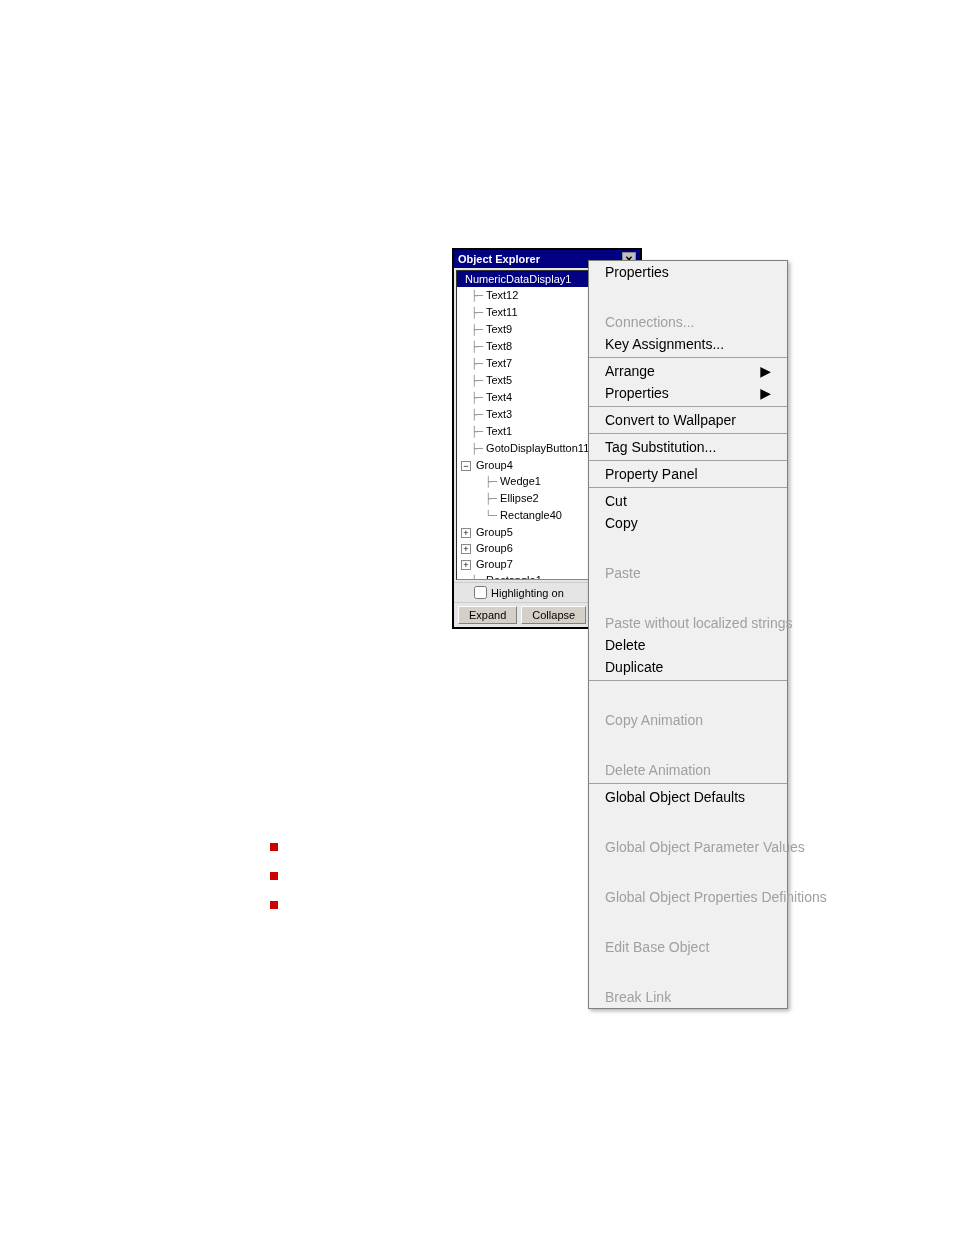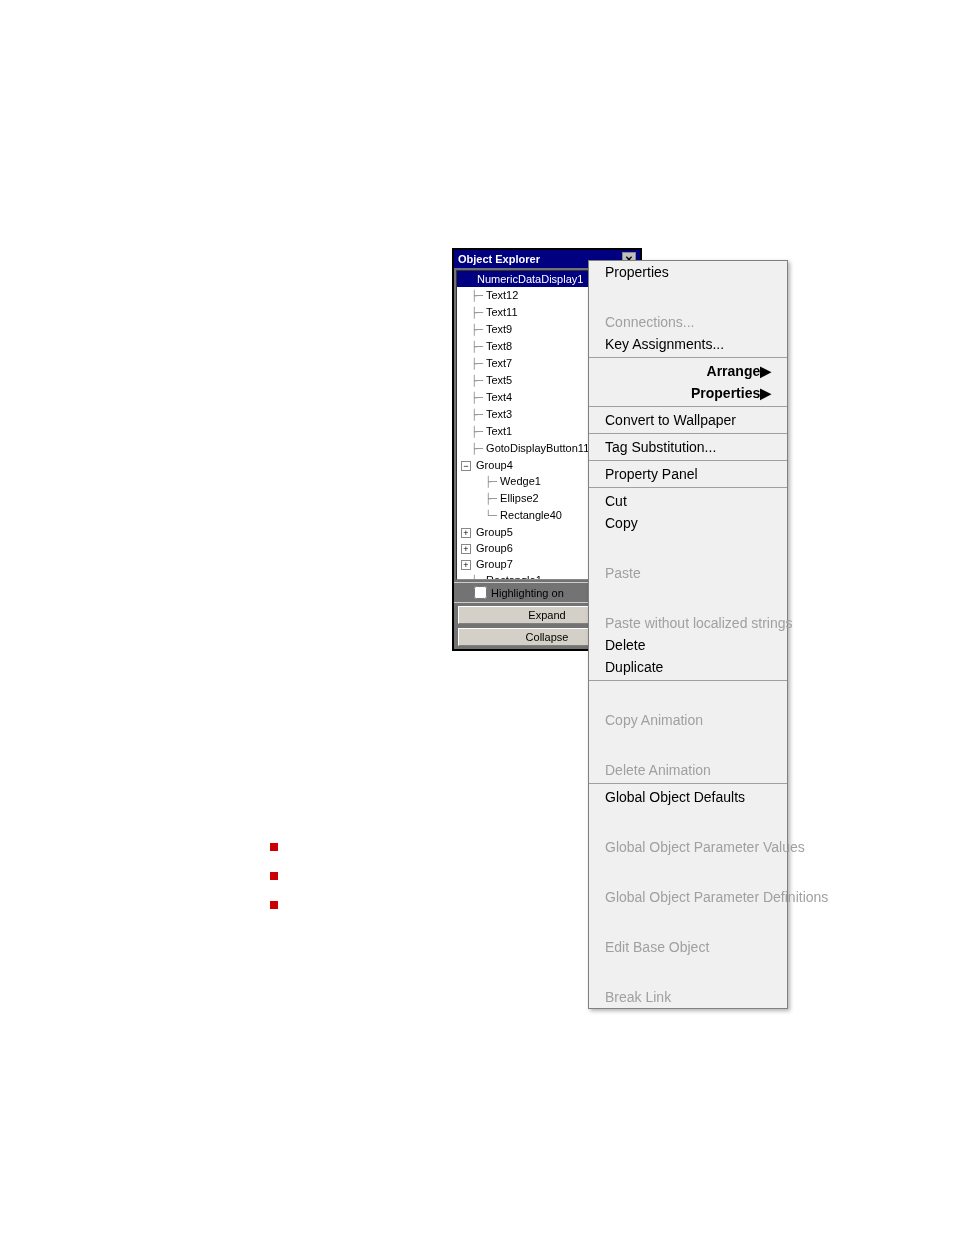--- a/index.html
+++ b/index.html
@@ -12,21 +12,21 @@
       position: relative;
       overflow: hidden;
     }
 
     
     .object-explorer {
       position: absolute;
       top: 248px;
       left: 452px;
       width: 190px;
-      background: #737373;
+      background: #e5e5e5;
       border: 2px solid #000;
       z-index: 10;
     }
 
     .object-explorer-titlebar {
       background: #000080;
       color: white;
       font-weight: bold;
       font-size: 11px;
       padding: 2px 4px;
@@ -95,21 +95,20 @@
 
     .highlighting-row input[type=checkbox] {
       margin-right: 4px;
     }
 
     .button-row {
       display: flex;
       gap: 4px;
       padding: 3px 4px;
       border-top: 1px solid #ccc;
-      flex-direction: column;
     }
 
     .panel-button {
       background: #d4d0c8;
       border-top: 1px solid #fff;
       border-left: 1px solid #fff;
       border-right: 1px solid #808080;
       border-bottom: 1px solid #808080;
       padding: 2px 10px;
       font-size: 11px;
@@ -138,23 +137,22 @@
     }
 
     .menu-item.disabled {
       color: #a0a0a0;
       cursor: default;
       margin-top: 28px;
     }
 
     .menu-item.has-arrow {
       display: flex;
-      justify-content: flex-end;
+      justify-content: space-between;
       align-items: center;
-      font-weight: bold;
     }
 
     .menu-separator {
       height: 1px;
       background: #a0a0a0;
       margin: 2px 0;
     }
 
     
     .bullet-section {
@@ -183,21 +181,21 @@
 
 <div class="object-explorer">
   <div class="object-explorer-titlebar">
     <span>Object Explorer</span>
     <div class="close-btn">✕</div>
   </div>
 
   <div class="object-explorer-tree">
 
     <div class="tree-item selected">
-      <span class="indent1" style="padding-left:20px;">
+      <span class="indent1" style="padding-left:8px;">
         <span>NumericDataDisplay1</span>
       </span>
     </div>
 
     <div class="tree-item">
       <span style="padding-left:14px;color:#888;font-family:monospace;font-size:10px;">├─</span>
       <span>Text12</span>
     </div>
     <div class="tree-item">
       <span style="padding-left:14px;color:#888;font-family:monospace;font-size:10px;">├─</span>
@@ -320,21 +318,21 @@
   <div class="menu-item disabled">Paste</div>
   <div class="menu-item disabled">Paste without localized strings</div>
   <div class="menu-item">Delete</div>
   <div class="menu-item">Duplicate</div>
   <div class="menu-separator"></div>
   <div class="menu-item disabled">Copy Animation</div>
   <div class="menu-item disabled">Delete Animation</div>
   <div class="menu-separator"></div>
   <div class="menu-item">Global Object Defaults</div>
   <div class="menu-item disabled">Global Object Parameter Values</div>
-  <div class="menu-item disabled">Global Object Parameter Definitions</div>
+  <div class="menu-item disabled">Global Object Properties Definitions</div>
   <div class="menu-item disabled">Edit Base Object</div>
   <div class="menu-item disabled">Break Link</div>
 </div>
 
 <div class="bullet-section">
   <div class="bullet-item">
     <div class="bullet-dot"></div>
     <span></span>
   </div>
   <div class="bullet-item">

